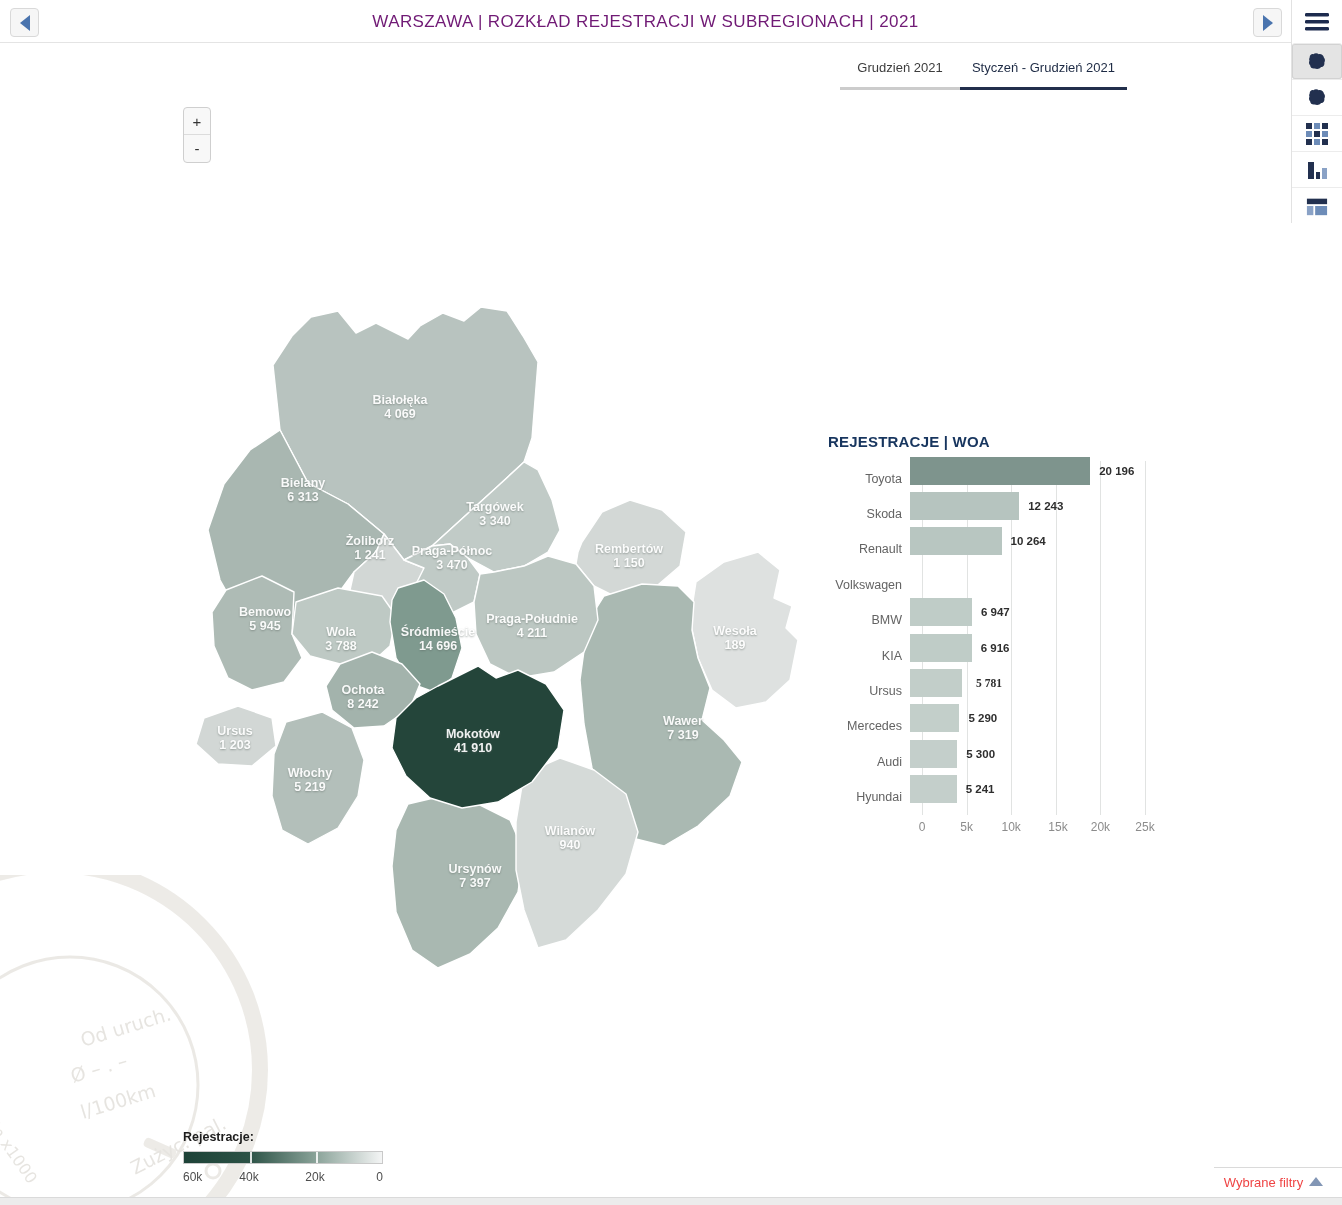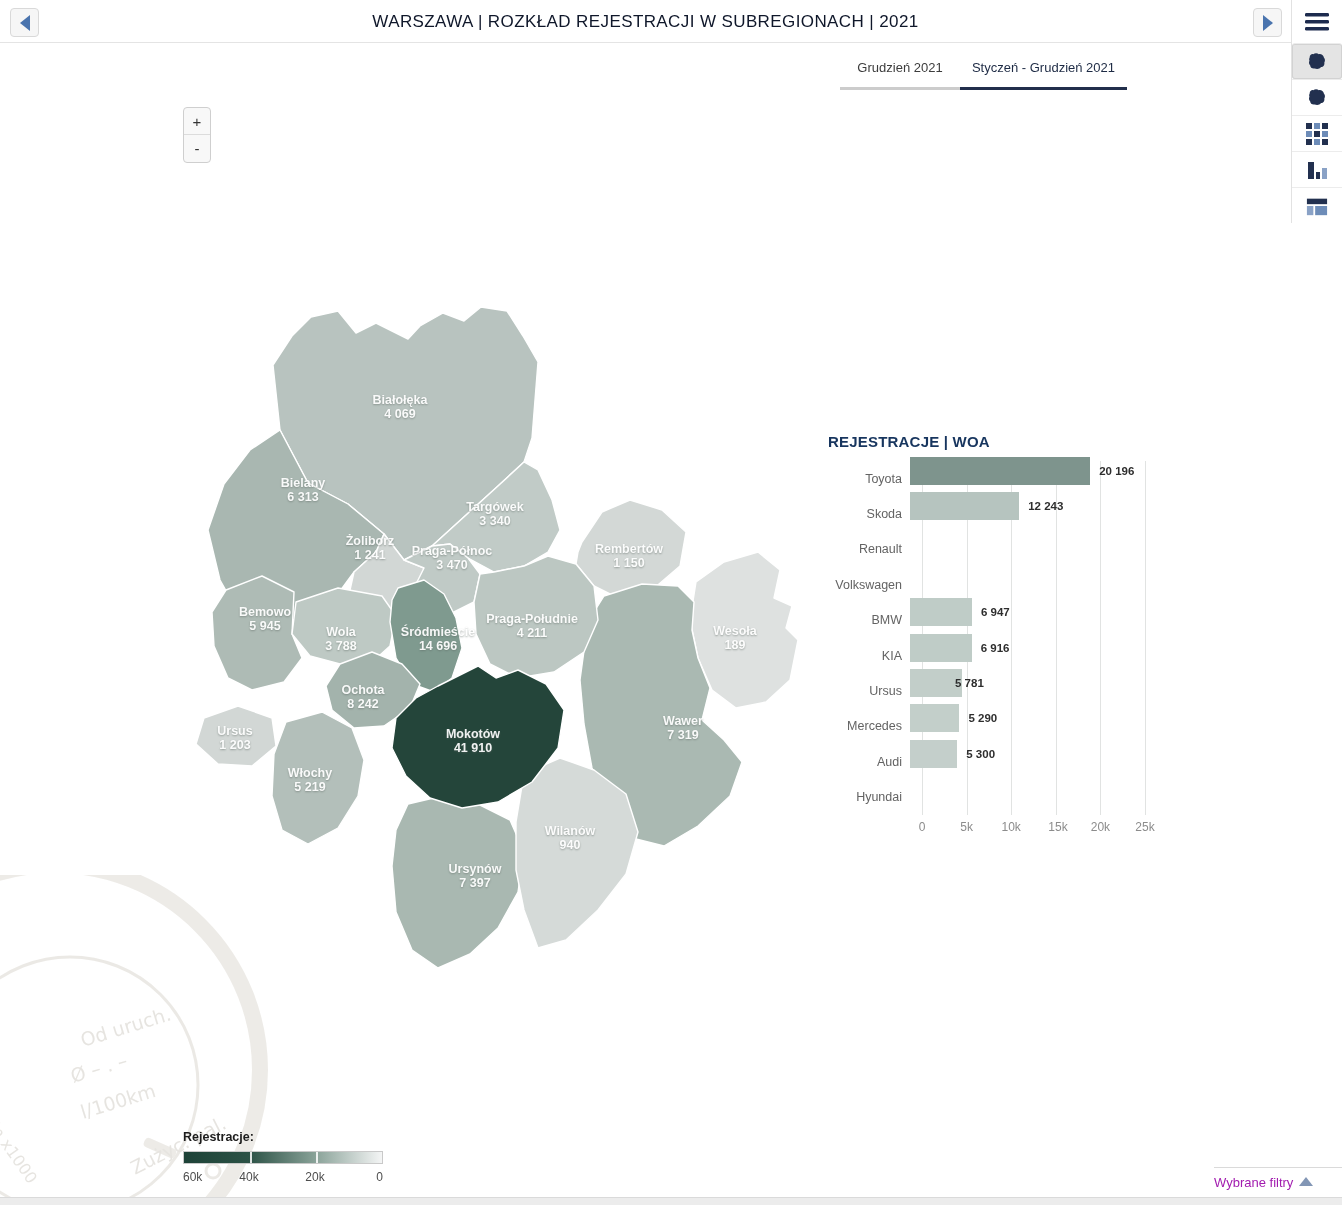--- a/index.html
+++ b/index.html
@@ -2,21 +2,21 @@
 <html><head>
 <meta charset="utf-8">
 <style>
   * { margin:0; padding:0; box-sizing:border-box; }
   html,body { background:#fff; }
   body { font-family:"Liberation Sans","DejaVu Sans",sans-serif; }
   .app { position:relative; width:1342px; height:1205px; overflow:hidden; background:#fff; }
 
   
   .header { position:absolute; left:0; top:0; width:1291px; height:43px; border-bottom:1px solid #e4e4e4; background:#fff; z-index:30; }
-  .page-title { position:absolute; left:0; top:0; width:100%; line-height:43px; text-align:center; font-size:17px; letter-spacing:.4px; color:#0f172a; }
+  .page-title { position:absolute; left:0; top:0; width:100%; line-height:43px; text-align:center; font-size:17px; letter-spacing:.4px; color:#701a75; }
   .nav-btn { position:absolute; top:8px; width:29px; height:29px; background:#f6f6f6; border:1px solid #d9d9d9; border-radius:4px; cursor:pointer; display:flex; align-items:center; justify-content:center; }
   .nav-btn.prev { left:10px; } .nav-btn.next { left:1253px; }
   .tri-left { width:0; height:0; border-top:8px solid transparent; border-bottom:8px solid transparent; border-right:10px solid #4a74ae; }
   .tri-right { width:0; height:0; border-top:8px solid transparent; border-bottom:8px solid transparent; border-left:10px solid #4a74ae; }
 
   
   .sidebar { position:absolute; left:1291px; top:0; width:51px; height:223px; border-left:1px solid #e2e2e2; background:#fff; z-index:40; }
   .menu-cell { height:43px; display:flex; align-items:center; justify-content:center; cursor:pointer; }
   .nav-cell { height:36px; border-top:1px solid #ececec; display:flex; align-items:center; justify-content:center; cursor:pointer; }
   .nav-cell.selected { background:#e4e4e4; box-shadow:inset 0 0 0 1px #d2d2d2; border-radius:3px; }
@@ -54,21 +54,21 @@
 
   
   .legend { position:absolute; left:183px; top:1130px; width:200px; z-index:10; }
   .legend-title { font-size:12.5px; font-weight:bold; color:#1c1c1c; }
   .legend-bar { position:relative; margin-top:7px; width:200px; height:13px; border:1px solid #c9c9c9; background:linear-gradient(to right,#1d4237 0%, #2c5246 33%, #88a197 66%, #f4f5f5 100%); }
   .legend-sep { position:absolute; top:0; width:2px; height:100%; background:rgba(255,255,255,.85); }
   .legend-ticks { position:relative; margin-top:6px; height:16px; font-size:12px; color:#4e4e4e; }
   .legend-ticks span { position:absolute; top:0; }
 
   
-  .filters { position:absolute; right:0; top:1167px; width:128px; border-top:1px solid #dadada; padding:7px 9px 0 0; text-align:left; font-size:13px; color:#a21caf; z-index:20; cursor:pointer; background:transparent; }
+  .filters { position:absolute; right:0; top:1167px; width:128px; border-top:1px solid #dadada; padding:7px 9px 0 0; text-align:center; font-size:13px; color:#ef4444; z-index:20; cursor:pointer; background:transparent; }
   .filters .tri-up { display:inline-block; margin-left:6px; width:0; height:0; border-left:7px solid transparent; border-right:7px solid transparent; border-bottom:9px solid #8296b5; vertical-align:1px; }
 
   
   .footer-strip { position:absolute; left:0; bottom:0; width:100%; height:8px; background:#ececec; border-top:1px solid #dadada; z-index:25; }
 
   
   .watermark { position:absolute; left:-45px; top:875px; width:470px; height:330px; opacity:.5; z-index:1; pointer-events:none; }
   .watermark text { fill:#cfcbc3; font-family:"DejaVu Sans",sans-serif; }
 </style>
 </head>
@@ -233,20 +233,24 @@
           </div>
           <div class="chart-row">
             <div class="cat-label">Skoda</div>
             <div class="bar-track">
               <div class="bar" style="width: 109.208px; background: rgb(182, 196, 191);"></div>
               <div class="bar-value" style="left: 118.208px; text-align: center;">12 243</div>
             </div>
           </div>
           <div class="chart-row">
             <div class="cat-label">Renault</div>
+            <div class="bar-track">
+              <div class="bar" style="width: 91.5549px; background: rgb(184, 198, 193);"></div>
+              <div class="bar-value" style="left: 100.555px;">10 264</div>
+            </div>
           </div>
           <div class="chart-row">
             <div class="cat-label">Volkswagen</div>
           </div>
           <div class="chart-row">
             <div class="cat-label">BMW</div>
             <div class="bar-track">
               <div class="bar" style="width: 61.9672px; background: rgb(191, 204, 199);"></div>
               <div class="bar-value" style="left: 70.9672px;">6 947</div>
             </div>
@@ -255,39 +259,43 @@
             <div class="cat-label">KIA</div>
             <div class="bar-track">
               <div class="bar" style="width: 61.6907px; background: rgb(191, 204, 199);"></div>
               <div class="bar-value" style="left: 70.6907px;">6 916</div>
             </div>
           </div>
           <div class="chart-row">
             <div class="cat-label">Ursus</div>
             <div class="bar-track">
               <div class="bar" style="width: 51.5665px; background: rgb(194, 206, 201);"></div>
-              <div class="bar-value" style="left: 45px;">5 781</div>
+              <div class="bar-value" style="left: 66px; font-family: Liberation Serif, serif;">5 781</div>
             </div>
           </div>
           <div class="chart-row">
             <div class="cat-label">Mercedes</div>
             <div class="bar-track">
               <div class="bar" style="width: 49.4346px; background: rgb(195, 207, 202);"></div>
               <div class="bar-value" style="left: 58.4346px;">5 290</div>
             </div>
           </div>
           <div class="chart-row">
             <div class="cat-label">Audi</div>
             <div class="bar-track">
               <div class="bar" style="width: 47.276px; background: rgb(196, 207, 203);"></div>
               <div class="bar-value" style="left: 56.276px;">5 300</div>
             </div>
           </div>
           <div class="chart-row">
             <div class="cat-label">Hyundai</div>
+            <div class="bar-track">
+              <div class="bar" style="width: 46.7497px; background: rgb(196, 207, 203);"></div>
+              <div class="bar-value" style="left: 55.7497px;">5 241</div>
+            </div>
           </div>
         </div>
       <div class="x-axis" id="x-axis">
           <span class="x-tick" style="left: 0px;">0</span>
           <span class="x-tick" style="left: 44.6px;">5k</span>
           <span class="x-tick" style="left: 89.2px;">10k</span>
           <span class="x-tick" style="left: 136px;">15k</span>
           <span class="x-tick" style="left: 178.4px;">20k</span>
           <span class="x-tick" style="left: 223px; text-align: center;">25k</span>
         </div>

